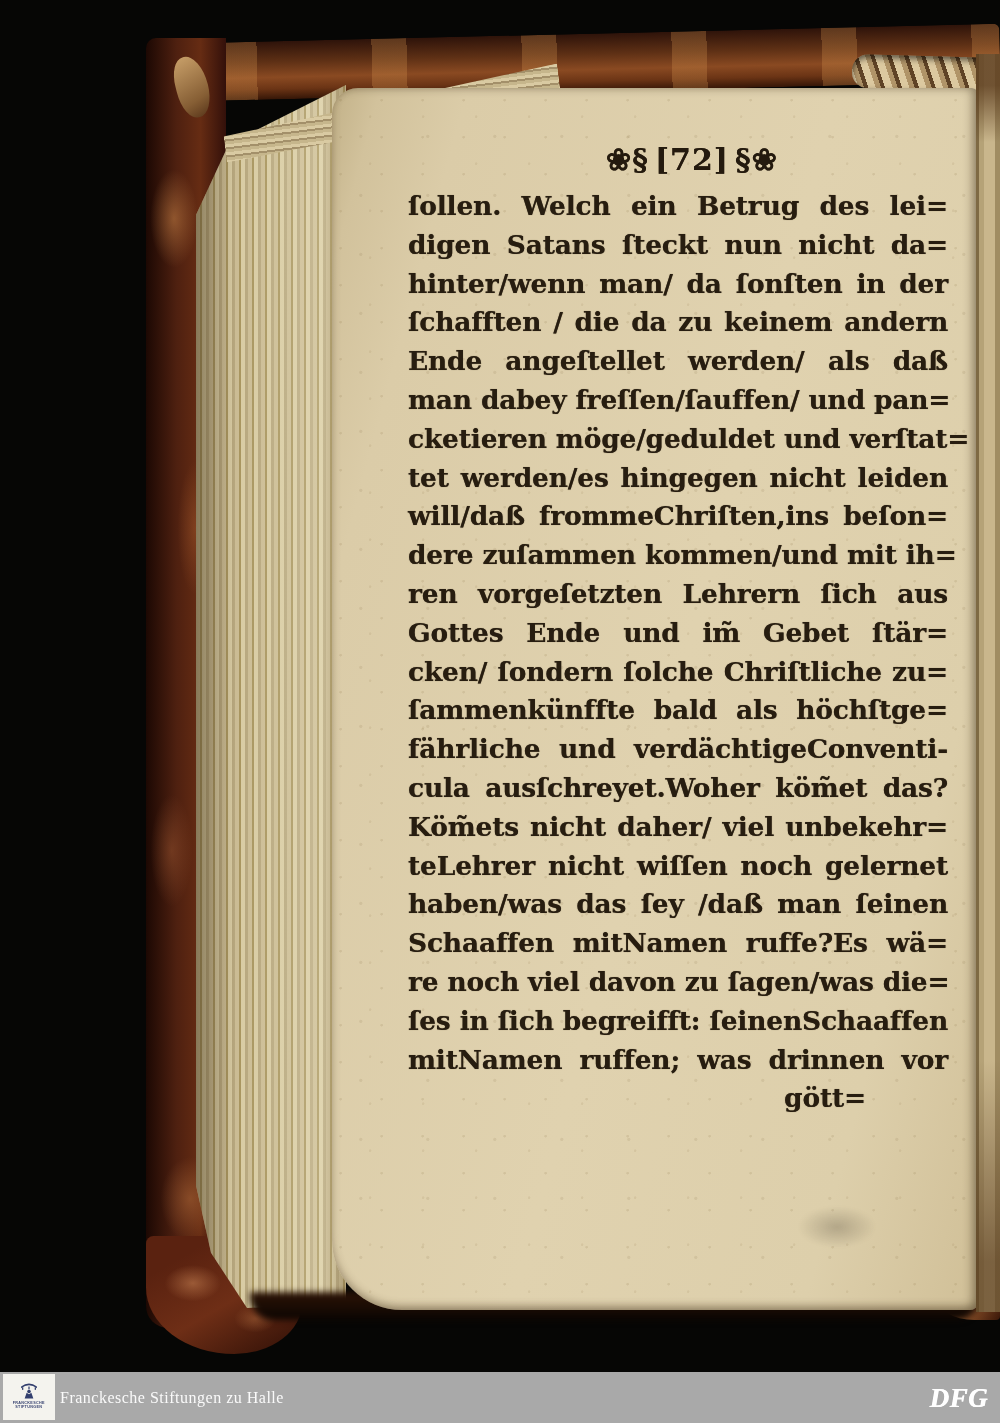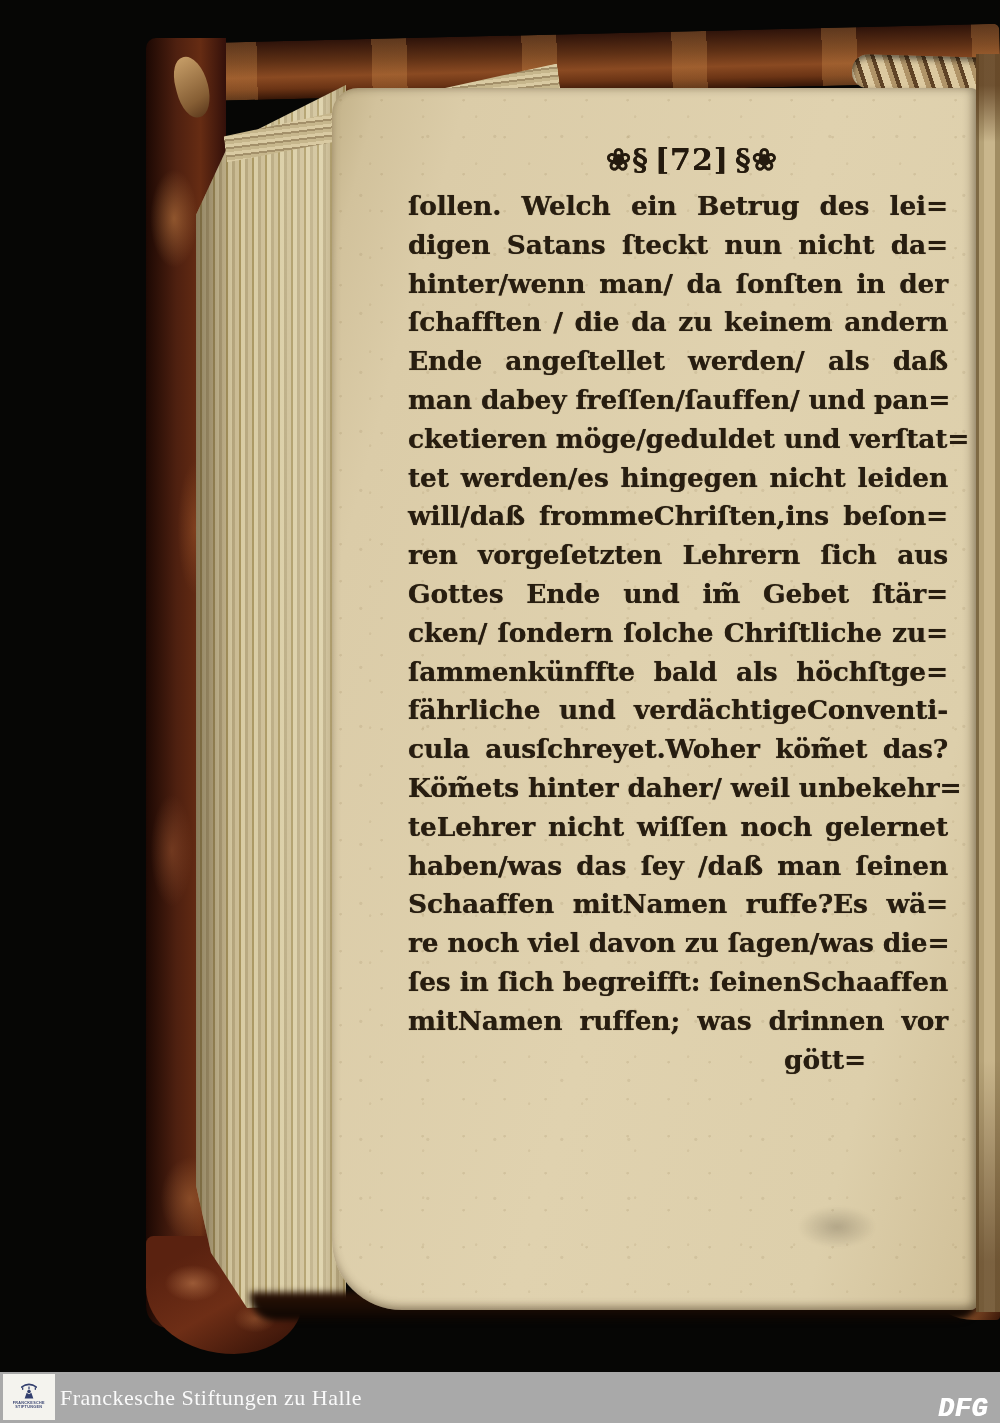--- a/index.html
+++ b/index.html
@@ -140,29 +140,28 @@
   .logo-text{
     margin-top:1px;text-align:center;color:#333f6e;
     font-family:"Liberation Sans",sans-serif;
     font-size:6px;line-height:1.05;letter-spacing:.5px;
     transform:scale(.62);transform-origin:center top;
     font-weight:700;white-space:nowrap;
   }
   .institution{
     position:absolute;left:60px;top:0;height:51px;line-height:51px;
     font-family:"Liberation Serif",serif;
-    font-size:22px;color:#fafafa;letter-spacing:.5px;
+    font-size:16px;color:#fafafa;letter-spacing:.5px;
   }
   .dfg{
     position:absolute;right:12px;top:11px;
-    font-family:Liberation Mono, monospace;
+    font-family:Liberation Serif, serif;
     font-style:italic;font-weight:800;
     font-size:27px;color:#ffffff;letter-spacing:.5px;
     text-shadow:.6px 0 0 #fff;
-    margin-top:11px;
   }
 </style>
 </head>
 <body>
 
 <div class="stage">
   <div class="cover-top"></div>
   <div class="headband"></div>
   <div class="spine"></div>
   <div class="clasp"></div>
@@ -177,27 +176,28 @@
     <div class="text-block">
       <div class="line">ſollen.  Welch ein Betrug des lei=</div>
       <div class="line">digen Satans ſteckt  nun nicht da=</div>
       <div class="line">hinter/wenn man/ da ſonſten in der</div>
       <div class="line">ſchafften /  die da zu keinem andern</div>
       <div class="line">Ende angeſtellet werden/ als daß</div>
       <div class="line">man dabey freſſen/ſauffen/ und pan=</div>
       <div class="line">cketieren möge/geduldet und verſtat=</div>
       <div class="line">tet werden/es hingegen nicht leiden</div>
       <div class="line">will/daß frommeChriſten,ins beſon=</div>
+      <div class="line">dere zuſammen kommen/und mit ih=</div>
       <div class="line">ren  vorgeſetzten Lehrern ſich  aus</div>
       <div class="line">Gottes  Ende und  im̃  Gebet ſtär=</div>
       <div class="line">cken/ ſondern ſolche Chriſtliche zu=</div>
       <div class="line">ſammenkünffte  bald  als  höchſtge=</div>
       <div class="line">fährliche und verdächtigeConventi-</div>
       <div class="line">cula ausſchreyet.Woher köm̃et das?</div>
-      <div class="line">Köm̃ets hinter daher/ weil unbekehr=</div>
+      <div class="line">Köm̃ets nicht daher/ viel unbekehr=</div>
       <div class="line">teLehrer nicht wiſſen noch  gelernet</div>
       <div class="line">haben/was das ſey /daß man ſeinen</div>
       <div class="line">Schaaffen mitNamen ruffe?Es wä=</div>
       <div class="line">re noch viel davon zu ſagen/was die=</div>
       <div class="line">ſes in ſich begreifft: ſeinenSchaaffen</div>
       <div class="line">mitNamen ruffen; was drinnen vor</div>
       <div class="line catchword">gött=</div>
     </div>
     <div class="smudge"></div>
   </div>

